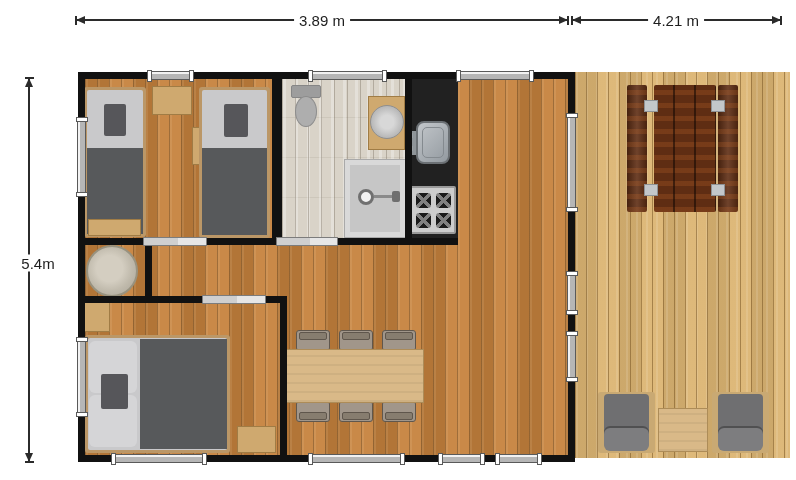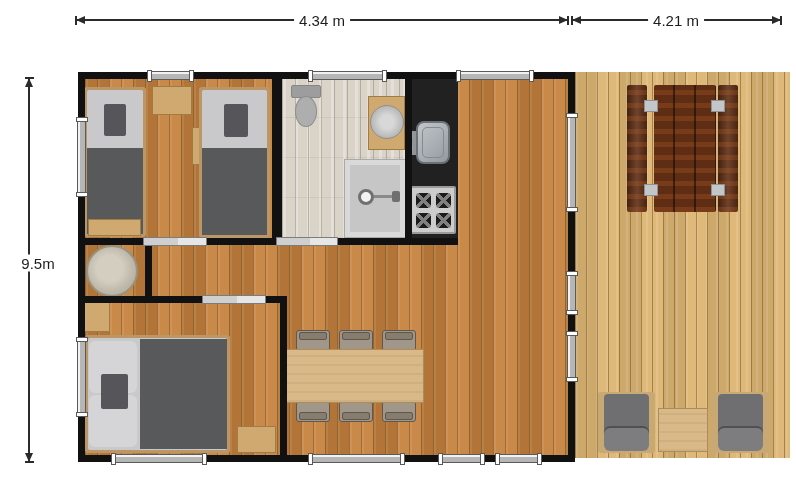--- a/index.html
+++ b/index.html
@@ -113,23 +113,23 @@
     <span class="arr r"></span>
     <span class="tick-h" style="left:-1px;"></span>
     <span class="tick-h" style="right:-1px;"></span>
   </div>
   <div class="abs dim-line-v" style="left:28px;top:78px;height:384px;">
     <span class="arr u"></span>
     <span class="arr d"></span>
     <span class="tick-v" style="top:-1px;"></span>
     <span class="tick-v" style="bottom:-1px;"></span>
   </div>
-  <div class="dim-label" style="left:322px;top:20px;">4.34 m</div>
+  <div class="dim-label" style="left:322px;top:20px;">3.89 m</div>
   <div class="dim-label" style="left:676px;top:20px;">4.21 m</div>
-  <div class="dim-label" style="left:38px;top:263px;">9.5m</div>
+  <div class="dim-label" style="left:38px;top:263px;">5.4m</div>
 
   <div class="abs floor-deck" style="left:575px;top:72px;width:215px;height:386px;"></div>
 
   <div class="abs dark-wood" style="left:627px;top:85px;width:20px;height:127px;"></div>
   <div class="abs dark-wood planks3" style="left:654px;top:85px;width:62px;height:127px;"></div>
   <div class="abs dark-wood" style="left:718px;top:85px;width:20px;height:127px;"></div>
   <div class="abs bracket" style="left:644px;top:100px;width:14px;height:12px;"></div>
   <div class="abs bracket" style="left:711px;top:100px;width:14px;height:12px;"></div>
   <div class="abs bracket" style="left:644px;top:184px;width:14px;height:12px;"></div>
   <div class="abs bracket" style="left:711px;top:184px;width:14px;height:12px;"></div>

